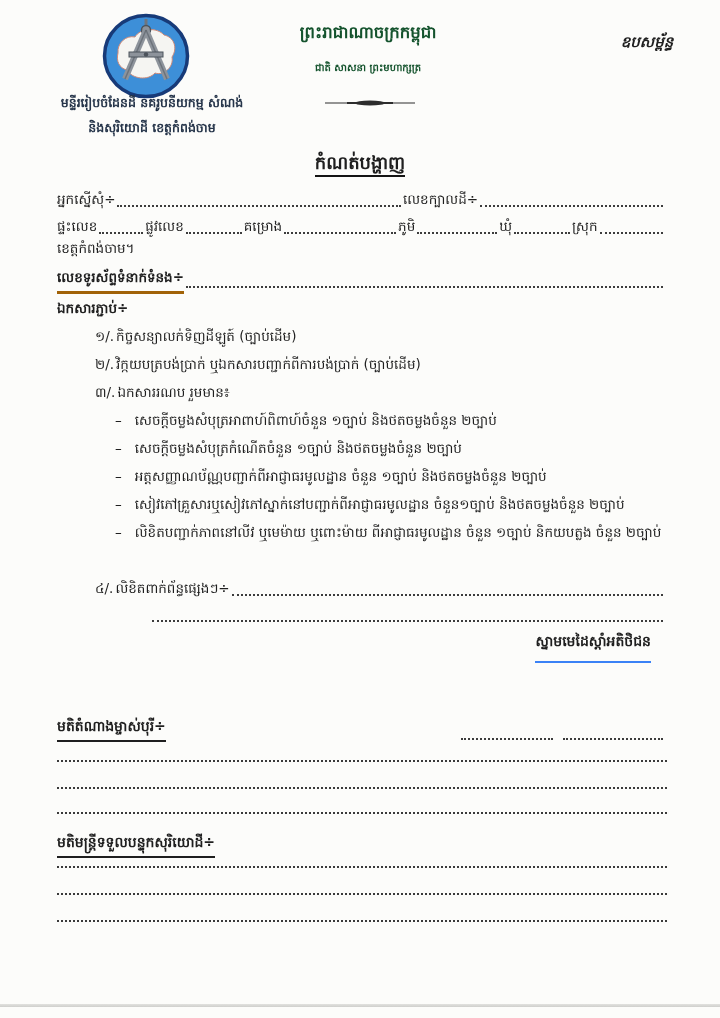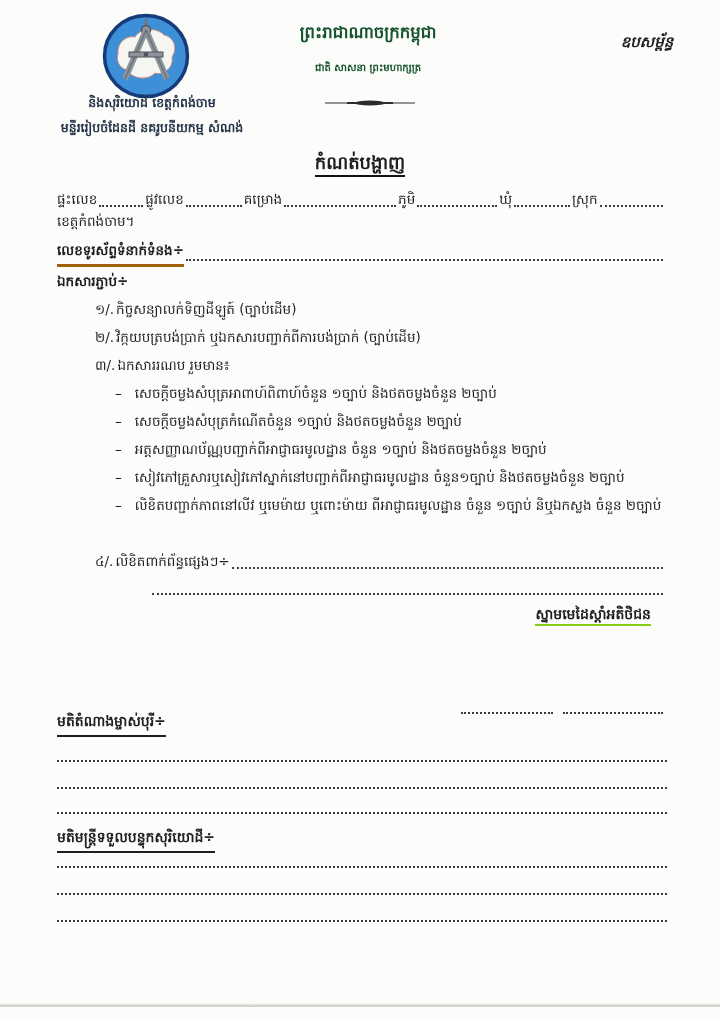--- a/index.html
+++ b/index.html
@@ -63,26 +63,26 @@
     line-height:28px;min-height:28px;
   }
   .subitem .dash{margin-right:13px;}
   .subitem .stxt{flex:1;}
   .dots-row{display:flex;align-items:flex-end;height:26px;margin-left:93px;}
   .thumbprint{
     margin-top:4px;text-align:right;padding-right:14px;height:30px;
   }
   .thumbprint span{
     font-weight:bold;font-size:14px;
-    border-bottom:2px solid #84cc16;padding-bottom:2px;
+    border-bottom:2px solid #3b82f6;padding-bottom:12px;
   }
   
   .section{position:absolute;left:57px;width:610px;font-size:13.5px;}
   .sec1{top:712px;} .sec2{top:828px;}
-  .sec-head-row{display:flex;align-items:flex-start;height:30px;}
+  .sec-head-row{display:flex;align-items:flex-end;height:30px;}
   .sec-head{
     font-weight:bold;font-size:14px;
     border-bottom:2px solid #1f1f1f;padding-bottom:2px;white-space:nowrap;
   }
   .sec-head-row .spacer{flex:1;}
   .short-dots{
     display:inline-block;border-bottom:2px dotted #3c3c3c;height:0;
     margin-bottom:2px;
   }
   .sd1{width:92px;margin-right:10px;} .sd2{width:100px;margin-right:4px;}
@@ -108,22 +108,22 @@
       <line x1="44" y1="17" x2="23" y2="66" stroke="#8d939b" stroke-width="6"></line>
       <line x1="44" y1="17" x2="65" y2="66" stroke="#8d939b" stroke-width="6"></line>
       <line x1="44" y1="17" x2="23" y2="66" stroke="#4d545c" stroke-width="1.5" opacity=".5"></line>
       <line x1="44" y1="17" x2="65" y2="66" stroke="#4d545c" stroke-width="1.5" opacity=".5"></line>
       <rect x="27" y="39" width="34" height="5" fill="#8d939b" stroke="#4d545c" stroke-width="1"></rect>
       <circle cx="44" cy="41.5" r="2.2" fill="#4d545c"></circle>
     </svg>
   </div>
 
   <div class="dept">
+    <div>មន្ទីររៀបចំដែនដី នគរូបនីយកម្ម សំណង់</div>
     <div>និងសុរិយោដី ខេត្តកំពង់ចាម</div>
-    <div>មន្ទីររៀបចំដែនដី នគរូបនីយកម្ម សំណង់</div>
   </div>
 
   <div class="motto">
     <div class="l1">ព្រះរាជាណាចក្រកម្ពុជា</div>
     <div class="l2">ជាតិ សាសនា ព្រះមហាក្សត្រ</div>
   </div>
 
   <div class="annex">ឧបសម្ព័ន្ធ</div>
 
   <div class="ornament">
@@ -133,20 +133,26 @@
       <line x1="22" y1="6" x2="68" y2="6" stroke="#2c2c2c" stroke-width="2"></line>
     </svg>
   </div>
 
   <div class="title-wrap">
     <span class="title">កំណត់បង្ហាញ</span>
   </div>
 
   <div class="body">
 
+    <div class="row">
+      <span class="lbl">អ្នកស្នើសុំ÷</span>
+      <span class="dots grow" style="flex:1.55"></span>
+      <span class="lbl">លេខក្បាលដី÷</span>
+      <span class="dots grow"></span>
+    </div>
 
     <div class="row">
       <span class="lbl">ផ្ទះលេខ</span>
       <span class="dots w48"></span>
       <span class="lbl">ផ្លូវលេខ</span>
       <span class="dots w58"></span>
       <span class="lbl">គម្រោង</span>
       <span class="dots w118"></span>
       <span class="lbl">ភូមិ</span>
       <span class="dots w88"></span>
@@ -193,21 +199,21 @@
     <div class="subitem">
       <span class="dash">–</span>
       <span class="stxt">អត្តសញ្ញាណប័ណ្ណបញ្ជាក់ពីអាជ្ញាធរមូលដ្ឋាន ចំនួន ១ច្បាប់ និងថតចម្លងចំនួន ២ច្បាប់</span>
     </div>
     <div class="subitem">
       <span class="dash">–</span>
       <span class="stxt">សៀវភៅគ្រួសារឬសៀវភៅស្នាក់នៅបញ្ជាក់ពីអាជ្ញាធរមូលដ្ឋាន ចំនួន១ច្បាប់ និងថតចម្លងចំនួន ២ច្បាប់</span>
     </div>
     <div class="subitem" style="min-height:56px">
       <span class="dash">–</span>
-      <span class="stxt">លិខិតបញ្ជាក់ភាពនៅលីវ ឬមេម៉ាយ ឬពោះម៉ាយ ពីអាជ្ញាធរមូលដ្ឋាន ចំនួន ១ច្បាប់ និឬឯកស្លង ចំនួន ២ច្បាប់</span>
+      <span class="stxt">លិខិតបញ្ជាក់ភាពនៅលីវ ឬមេម៉ាយ ឬពោះម៉ាយ ពីអាជ្ញាធរមូលដ្ឋាន ចំនួន ១ច្បាប់ និកយបត្លង ចំនួន ២ច្បាប់</span>
     </div>
 
     <div class="item">
       <span class="num">៤/.</span>
       <span class="txt">លិខិតពាក់ព័ន្ធផ្សេងៗ÷</span>
       <span class="dots grow"></span>
     </div>
     <div class="dots-row">
       <span class="dots grow"></span>
     </div>

